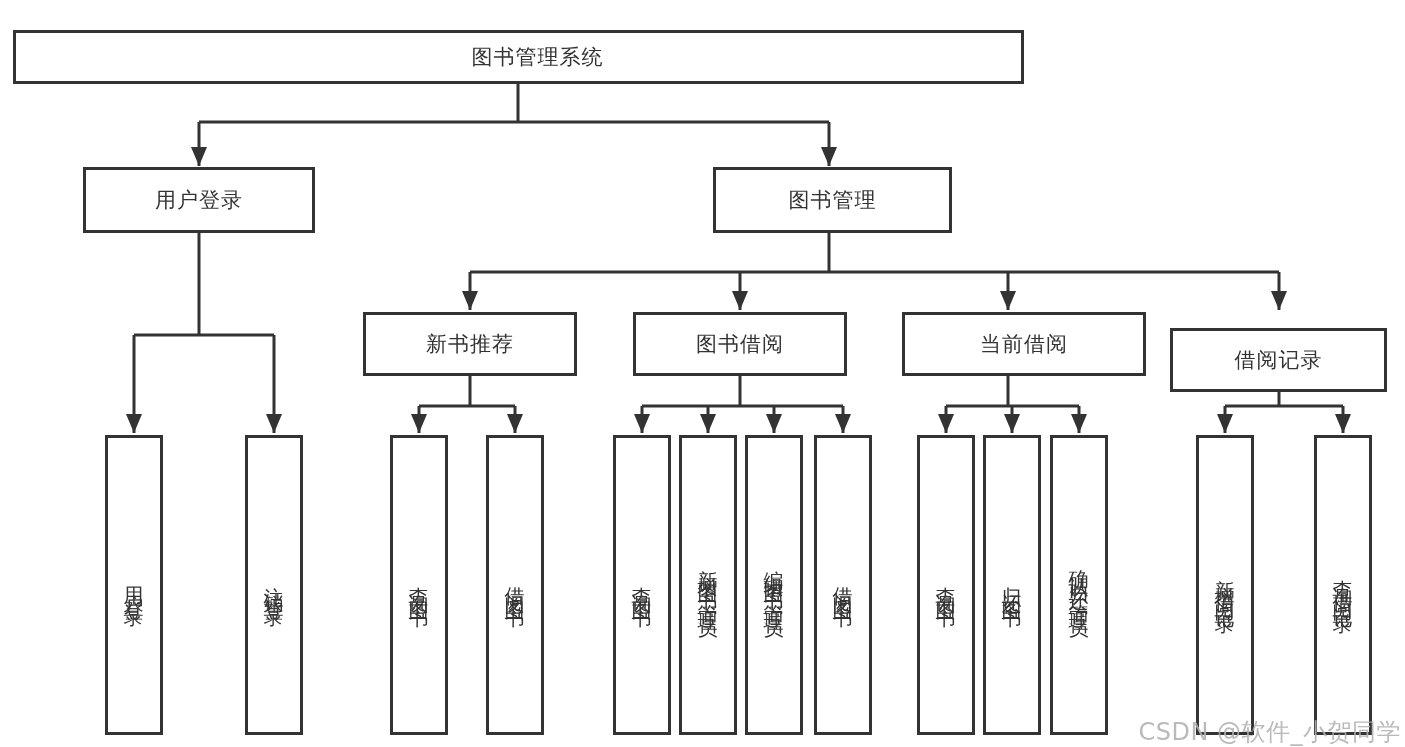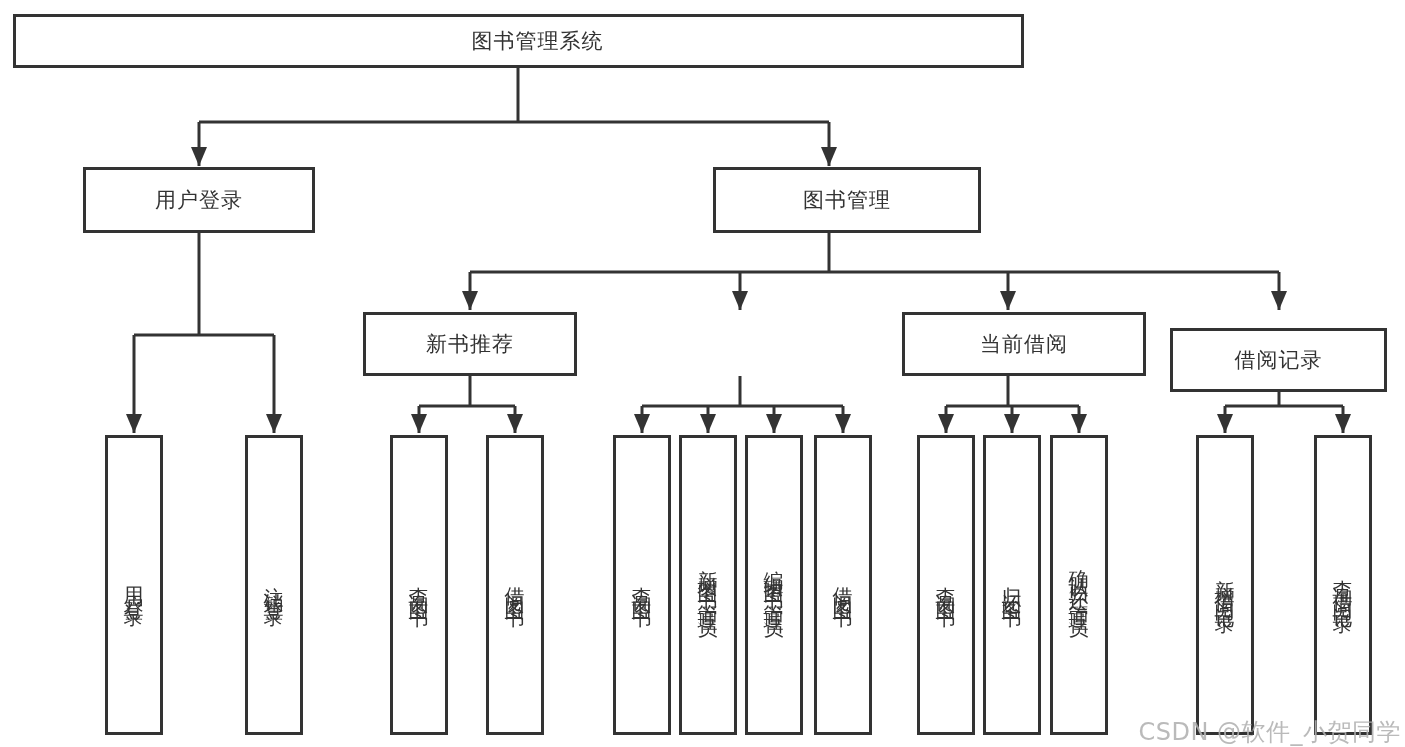--- a/index.html
+++ b/index.html
@@ -14,21 +14,21 @@
   .connectors{position:absolute;left:0;top:0;width:1405px;height:747px;z-index:1;}
   .node{
     position:absolute;
     box-sizing:border-box;
     border:3px solid #333333;
     background:#ffffff;
     display:flex;align-items:center;justify-content:center;
     z-index:2;
   }
   .hnode{font-size:21px;letter-spacing:1px;white-space:nowrap;}
-  .root{left:13px;top:14px;width:1011px;height:54px;padding-left:38px;}
+  .root{left:13px;top:30px;width:1011px;height:54px;padding-left:38px;}
   .vnode{width:58px;top:435px;height:300px;}
   .vnode .vtext{
     writing-mode:vertical-rl;
     line-height:1;
     font-size:20px;
     letter-spacing:0.35em;
     white-space:nowrap;
   }
   .watermark{
     position:absolute;
@@ -91,23 +91,24 @@
       <path d="M1279 376 V406"></path>
       <path d="M1225 406 H1343"></path>
       <path d="M1225 406 V433" marker-end="url(#arw)"></path>
       <path d="M1343 406 V433" marker-end="url(#arw)"></path>
     </g>
   </svg>
 
   <div class="node hnode root">图书管理系统</div>
 
   <div class="node hnode" style="left:83px;top:167px;width:232px;height:66px;">用户登录</div>
-  <div class="node hnode" style="left:713px;top:167px;width:268px;height:66px;">图书管理</div>
+  <div class="node hnode" style="left:713px;top:167px;width:239px;height:66px;">图书管理</div>
 
   <div class="node hnode" style="left:363px;top:312px;width:214px;height:64px;">新书推荐</div>
+  <div class="node hnode" style="left:633px;top:312px;width:214px;height:64px;">图书借阅</div>
   <div class="node hnode" style="left:902px;top:312px;width:244px;height:64px;">当前借阅</div>
   <div class="node hnode" style="left:1170px;top:312px;width:217px;height:64px;margin-top:16px;">借阅记录</div>
 
   <div class="node vnode" style="left:105px;">
     <span class="vtext">用户登录</span>
   </div>
   <div class="node vnode" style="left:245px;">
     <span class="vtext">注销登录</span>
   </div>
 

